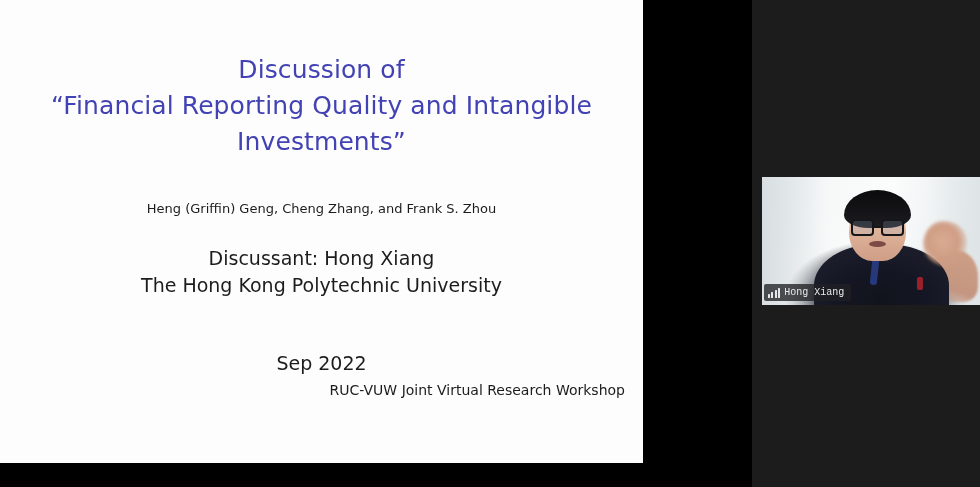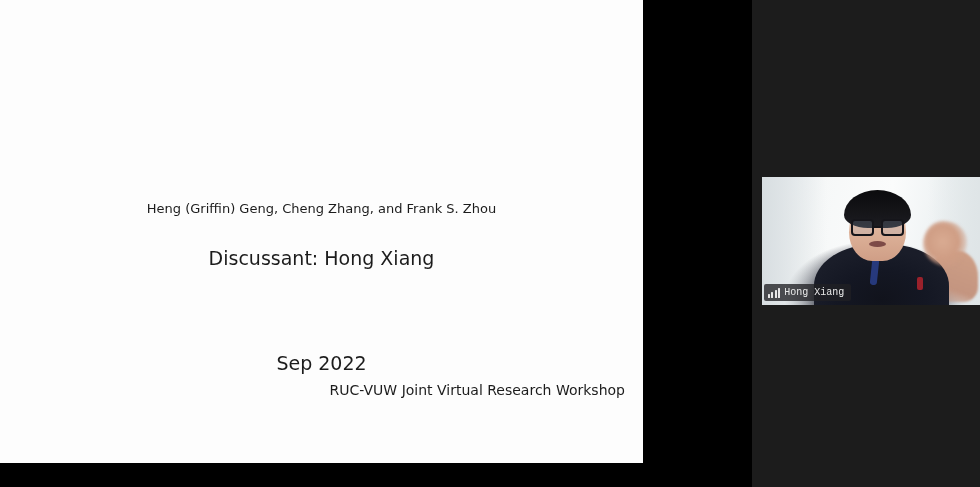--- a/index.html
+++ b/index.html
@@ -314,25 +314,29 @@
 <body>
 
 <div id="app">
 
   <div class="meeting-panel"></div>
 
   <div class="letterbox"></div>
 
   <div class="slide">
     <div class="slide-inner">
+      <div class="slide-title">Discussion of
+“Financial Reporting Quality and Intangible
+Investments”</div>
 
       <div class="slide-authors">Heng (Griffin) Geng, Cheng Zhang, and Frank S. Zhou</div>
 
       <div class="slide-discussant">Discussant: Hong Xiang</div>
 
+      <div class="slide-affiliation">The Hong Kong Polytechnic University</div>
 
       <div class="slide-date">Sep 2022</div>
 
       <div class="slide-venue">RUC-VUW Joint Virtual Research Workshop</div>
     </div>
   </div>
   <div class="slide-bottom-rule"></div>
 
   <div class="video-tile">
     <div class="video-frame">

